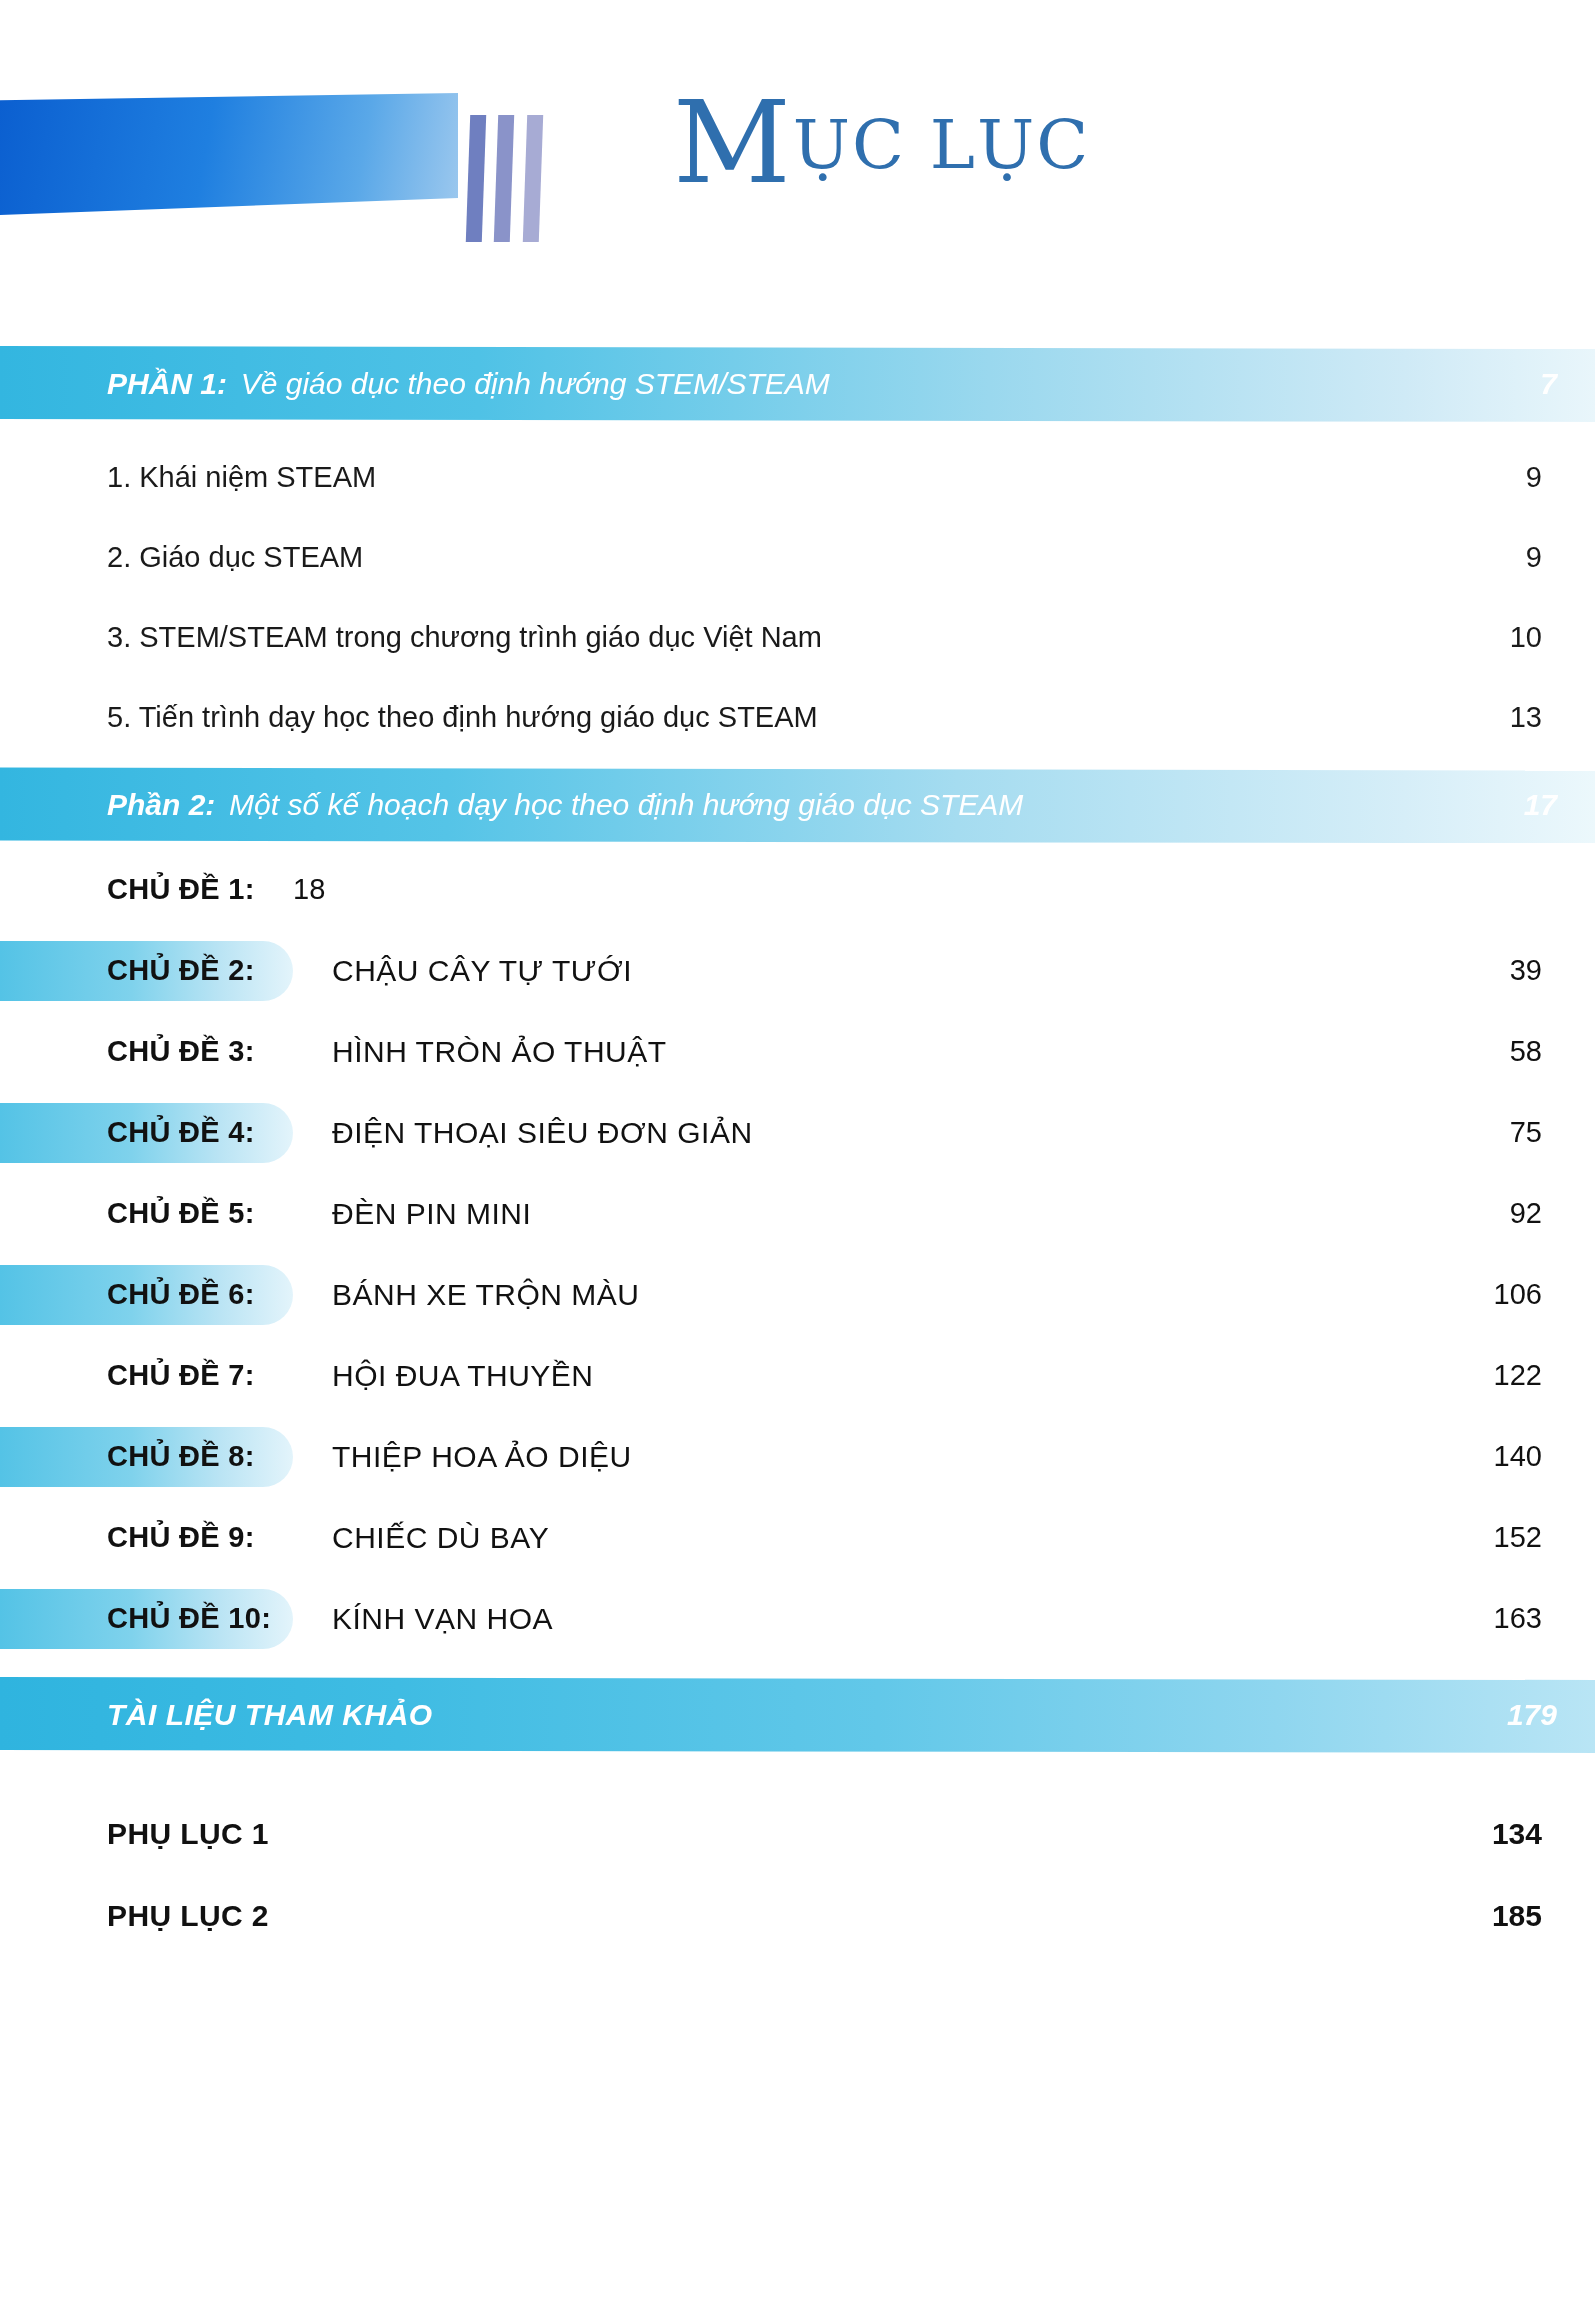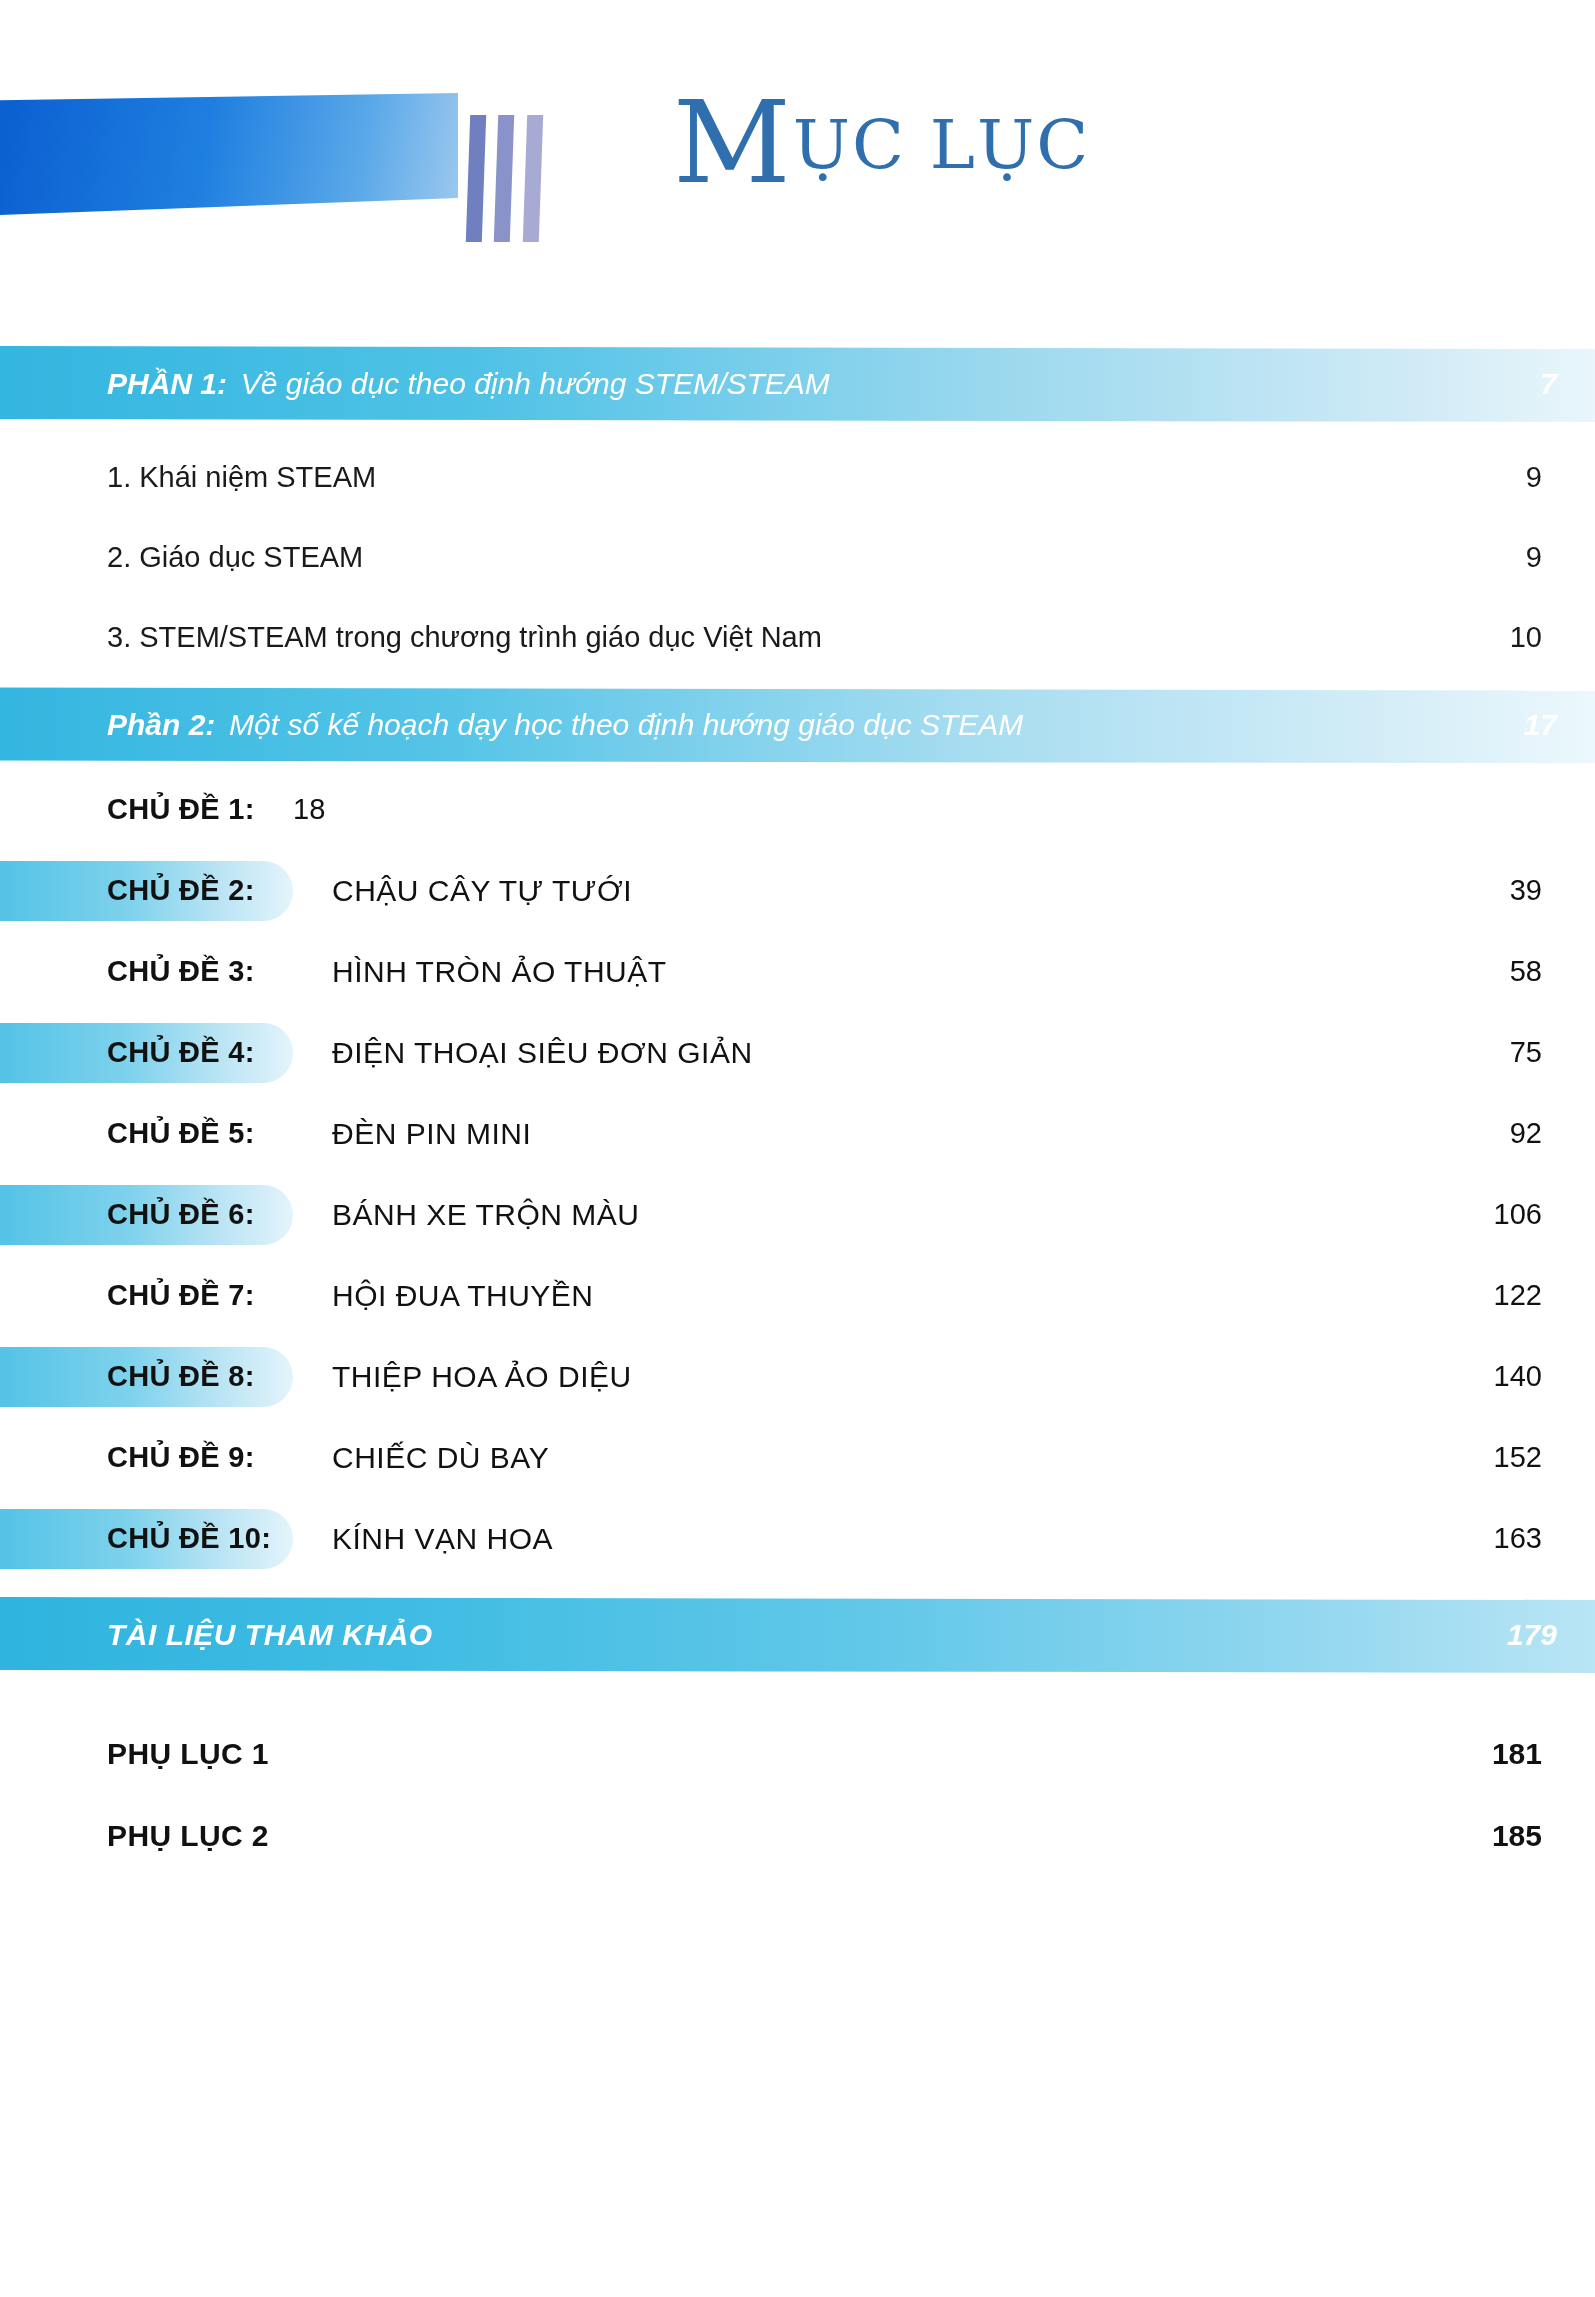--- a/index.html
+++ b/index.html
@@ -204,20 +204,24 @@
     <span class="pg">9</span>
   </div>
   <div class="row subitem">
     <span class="text">2. Giáo dục STEAM</span>
     <span class="pg">9</span>
   </div>
   <div class="row subitem">
     <span class="text">3. STEM/STEAM trong chương trình giáo dục Việt Nam</span>
     <span class="pg">10</span>
   </div>
+  <div class="row subitem">
+    <span class="text">5. Tiến trình dạy học theo định hướng giáo dục STEAM</span>
+    <span class="pg">13</span>
+  </div>
 
   <div class="spacer-sm"></div>
 
   <div class="row banner b2">
     <span class="strong">Phần 2:</span>
     <span class="text">Một số kế hoạch dạy học theo định hướng giáo dục STEAM</span>
     <span class="pg">17</span>
   </div>
 
   <div class="row chude">
@@ -274,21 +278,21 @@
 
   <div class="row banner b3">
     <span class="text">TÀI LIỆU THAM KHẢO</span>
     <span class="pg">179</span>
   </div>
 
   <div class="spacer-sm"></div>
 
   <div class="row pl">
     <span class="text">PHỤ LỤC 1</span>
-    <span class="pg">181</span>
+    <span class="pg">134</span>
   </div>
   <div class="row pl">
     <span class="text">PHỤ LỤC 2</span>
     <span class="pg">185</span>
   </div>
 
 </div>
 
 
 </body></html>

